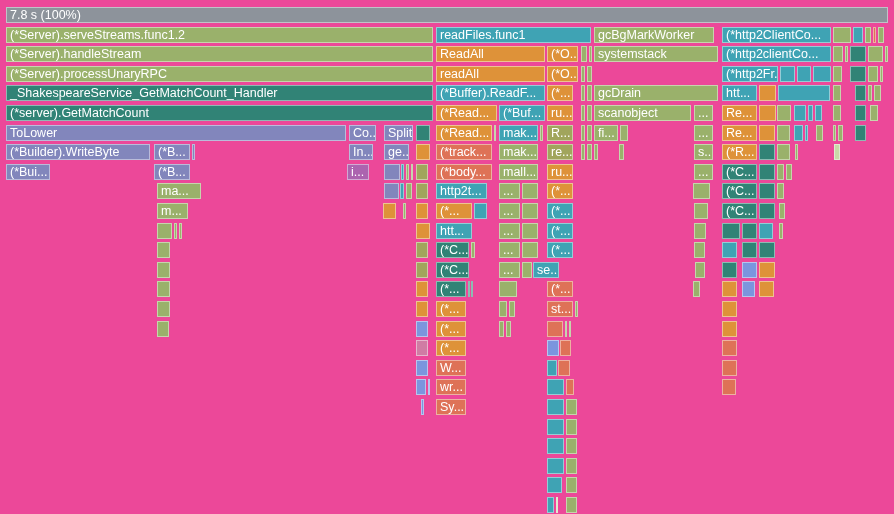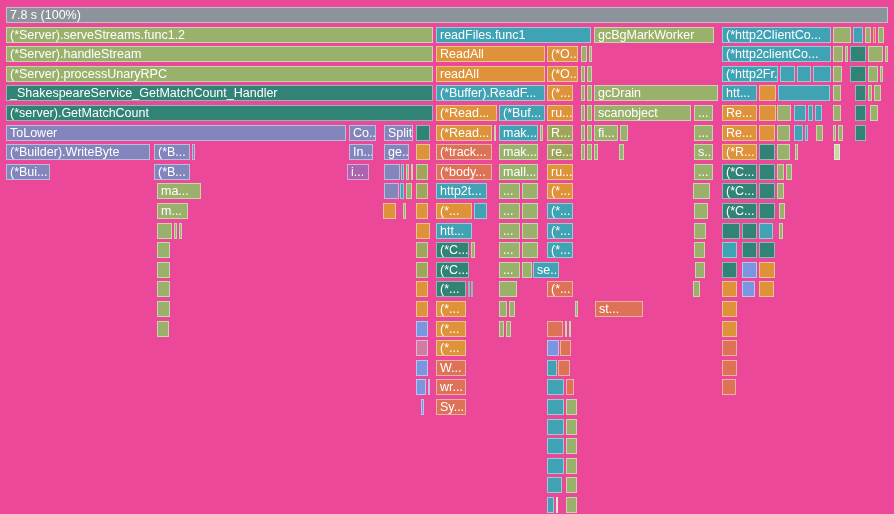--- a/index.html
+++ b/index.html
@@ -22,20 +22,21 @@
     <div class="frame" style="left: 833px; top: 26.6px; width: 18px; background: rgb(154, 177, 107);"></div>
     <div class="frame" style="left: 853px; top: 26.6px; width: 10px; background: rgb(63, 163, 180);"></div>
     <div class="frame" style="left: 865px; top: 26.6px; width: 6px; background: rgb(154, 177, 107); padding: 0px;"></div>
     <div class="frame" style="left: 873px; top: 26.6px; width: 3px; background: rgb(222, 114, 87); padding: 0px;"></div>
     <div class="frame" style="left: 878px; top: 26.6px; width: 6px; background: rgb(154, 177, 107); padding: 0px;"></div>
     <div class="frame" title="(*Server).handleStream" style="left: 6px; top: 46.2px; width: 427px; background: rgb(154, 177, 107);">(*Server).handleStream</div>
     <div class="frame" title="ReadAll" style="left: 436px; top: 46.2px; width: 109px; background: rgb(222, 146, 57);">ReadAll</div>
     <div class="frame" title="(*O..." style="left: 547px; top: 46.2px; width: 31px; background: rgb(222, 146, 57);">(*O...</div>
     <div class="frame" style="left: 581px; top: 46.2px; width: 6px; background: rgb(154, 177, 107); padding: 0px;"></div>
     <div class="frame" style="left: 589px; top: 46.2px; width: 3px; background: rgb(154, 177, 107); padding: 0px;"></div>
+    <div class="frame" title="systemstack" style="left: 594px; top: 46.2px; width: 124px; background: rgb(154, 177, 107);">systemstack</div>
     <div class="frame" title="(*http2clientCo..." style="left: 722px; top: 46.2px; width: 109px; background: rgb(63, 163, 180);">(*http2clientCo...</div>
     <div class="frame" style="left: 833px; top: 46.2px; width: 10px; background: rgb(154, 177, 107);"></div>
     <div class="frame" style="left: 845px; top: 46.2px; width: 3px; background: rgb(154, 177, 107); padding: 0px;"></div>
     <div class="frame" style="left: 850px; top: 46.2px; width: 16px; background: rgb(49, 131, 118);"></div>
     <div class="frame" style="left: 868px; top: 46.2px; width: 15px; background: rgb(154, 177, 107);"></div>
     <div class="frame" style="left: 885px; top: 46.2px; width: 3px; background: rgb(154, 177, 107); padding: 0px;"></div>
     <div class="frame" title="(*Server).processUnaryRPC" style="left: 6px; top: 65.8px; width: 427px; background: rgb(154, 177, 107);">(*Server).processUnaryRPC</div>
     <div class="frame" title="readAll" style="left: 436px; top: 65.8px; width: 109px; background: rgb(222, 146, 57);">readAll</div>
     <div class="frame" title="(*O..." style="left: 547px; top: 65.8px; width: 31px; background: rgb(222, 146, 57);">(*O...</div>
     <div class="frame" style="left: 581px; top: 65.8px; width: 4px; background: rgb(154, 177, 107); padding: 0px;"></div>
@@ -205,21 +206,21 @@
     <div class="frame" title="(*..." style="left: 547px; top: 281.4px; width: 26px; background: rgb(222, 114, 87);">(*...</div>
     <div class="frame" style="left: 693px; top: 281.4px; width: 7px; background: rgb(154, 177, 107); padding: 0px;"></div>
     <div class="frame" style="left: 722px; top: 281.4px; width: 15px; background: rgb(222, 146, 57);"></div>
     <div class="frame" style="left: 742px; top: 281.4px; width: 13px; background: rgb(123, 149, 222);"></div>
     <div class="frame" style="left: 759px; top: 281.4px; width: 15px; background: rgb(222, 146, 57);"></div>
     <div class="frame" style="left: 157px; top: 301px; width: 13px; background: rgb(154, 177, 107);"></div>
     <div class="frame" style="left: 416px; top: 301px; width: 12px; background: rgb(222, 146, 57);"></div>
     <div class="frame" title="(*..." style="left: 436px; top: 301px; width: 30px; background: rgb(222, 146, 57);">(*...</div>
     <div class="frame" style="left: 499px; top: 301px; width: 8px; background: rgb(154, 177, 107);"></div>
     <div class="frame" style="left: 509px; top: 301px; width: 6px; background: rgb(154, 177, 107); padding: 0px;"></div>
-    <div class="frame" title="st..." style="left: 547px; top: 301px; width: 48px; background: rgb(222, 114, 87); margin-left: 48px;">st...</div>
+    <div class="frame" title="st..." style="left: 547px; top: 301px; width: 26px; background: rgb(222, 114, 87);">st...</div>
     <div class="frame" style="left: 575px; top: 301px; width: 3px; background: rgb(154, 177, 107); padding: 0px;"></div>
     <div class="frame" style="left: 722px; top: 301px; width: 15px; background: rgb(222, 146, 57);"></div>
     <div class="frame" style="left: 157px; top: 320.6px; width: 12px; background: rgb(154, 177, 107);"></div>
     <div class="frame" style="left: 416px; top: 320.6px; width: 12px; background: rgb(123, 149, 222);"></div>
     <div class="frame" title="(*..." style="left: 436px; top: 320.6px; width: 30px; background: rgb(222, 146, 57);">(*...</div>
     <div class="frame" style="left: 499px; top: 320.6px; width: 5px; background: rgb(154, 177, 107); padding: 0px;"></div>
     <div class="frame" style="left: 506px; top: 320.6px; width: 5px; background: rgb(154, 177, 107); padding: 0px;"></div>
     <div class="frame" style="left: 547px; top: 320.6px; width: 16px; background: rgb(222, 114, 87);"></div>
     <div class="frame" style="left: 565px; top: 320.6px; width: 2px; background: rgb(154, 177, 107); padding: 0px;"></div>
     <div class="frame" style="left: 569px; top: 320.6px; width: 2px; background: rgb(154, 177, 107); padding: 0px;"></div>

